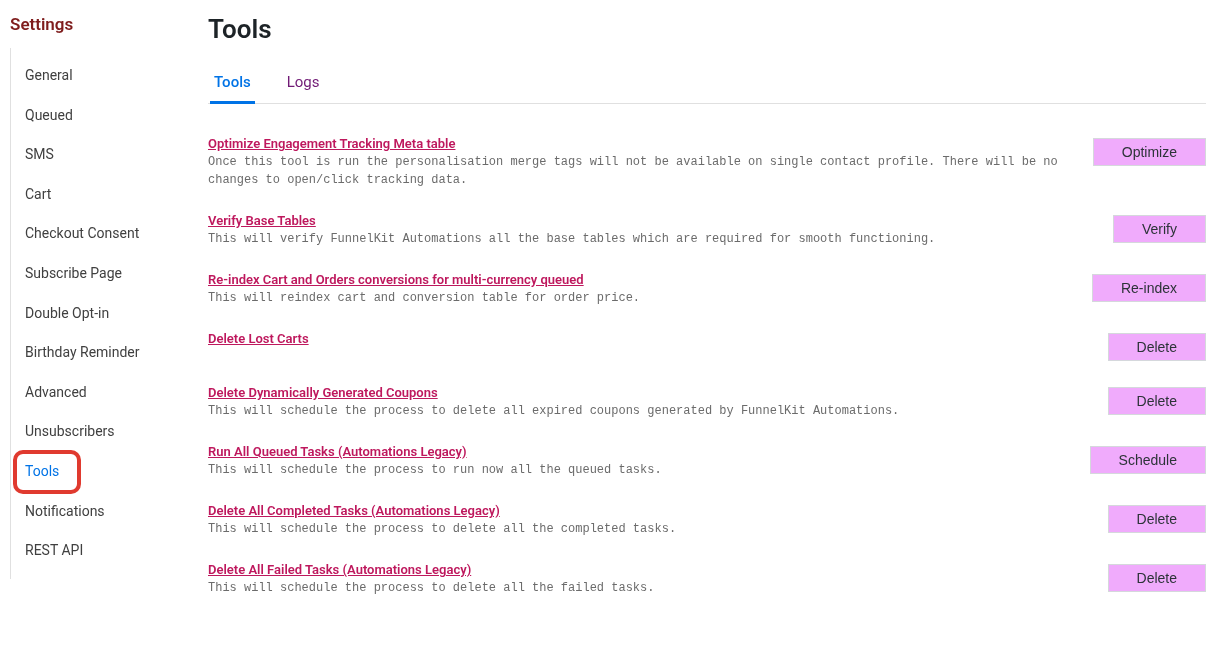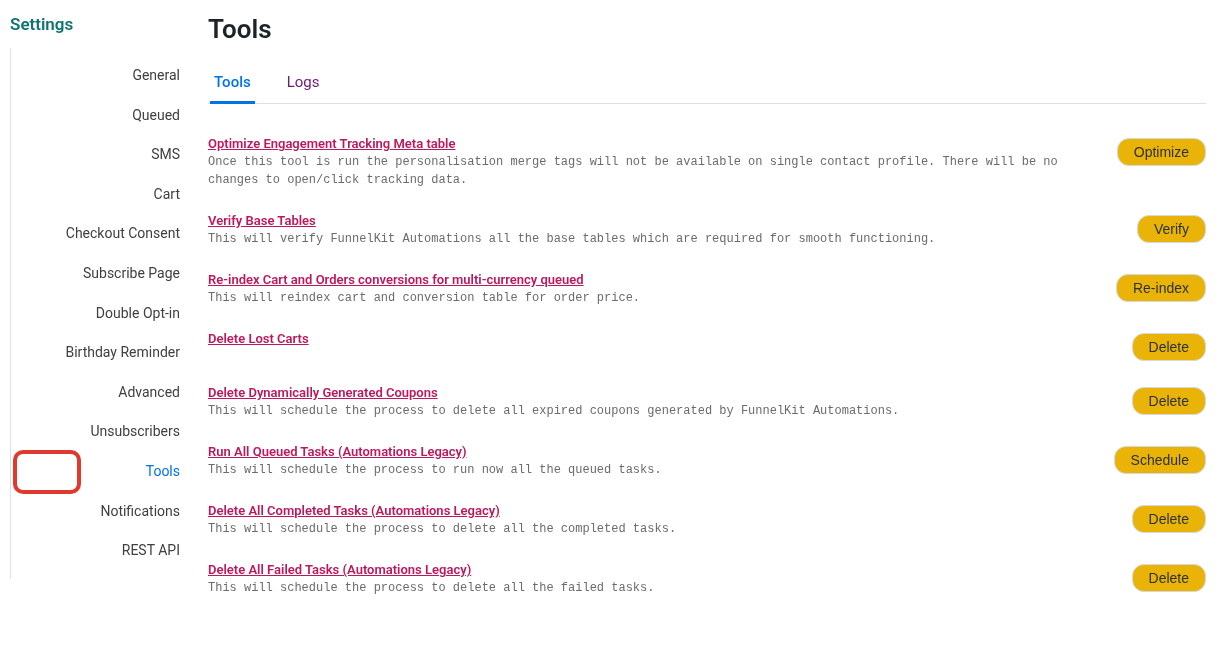--- a/index.html
+++ b/index.html
@@ -18,26 +18,25 @@
   }
   
   .sidebar {
     width: 190px;
     padding: 14px 0 0 10px;
   }
   .sidebar-title {
     font-size: 17px;
     font-weight: 600;
     padding: 0 0 14px 0;
-    color: #0f766e;
+    color: #7f1d1d;
   }
   .sidebar-list {
     border-left: 1px solid #e0e0e0;
     padding: 8px 0 8px 0;
-    text-align: right;
   }
   .sidebar-item {
     padding: 10px 10px 10px 14px;
     font-size: 14px;
     color: #404040;
     cursor: pointer;
     line-height: 1.4;
   }
   .sidebar-item.active {
     color: #0073e6;
@@ -110,24 +109,24 @@
     font-size: 12px;
     color: #6b6b6b;
     line-height: 1.5;
     font-family: Liberation Mono, monospace;
   }
   .tool-action {
     flex-shrink: 0;
     padding-top: 2px;
   }
   .btn {
-    background: #eab308;
+    background: #f0abfc;
     border: 1px solid #d5d8dc;
-    border-radius: 12px;
-    padding: 5px 16px;
+    border-radius: 0;
+    padding: 5px 28px;
     font-size: 14px;
     color: #2c3338;
     cursor: pointer;
     min-width: 60px;
     text-align: center;
   }
 </style>
 </head>
 <body>
 

